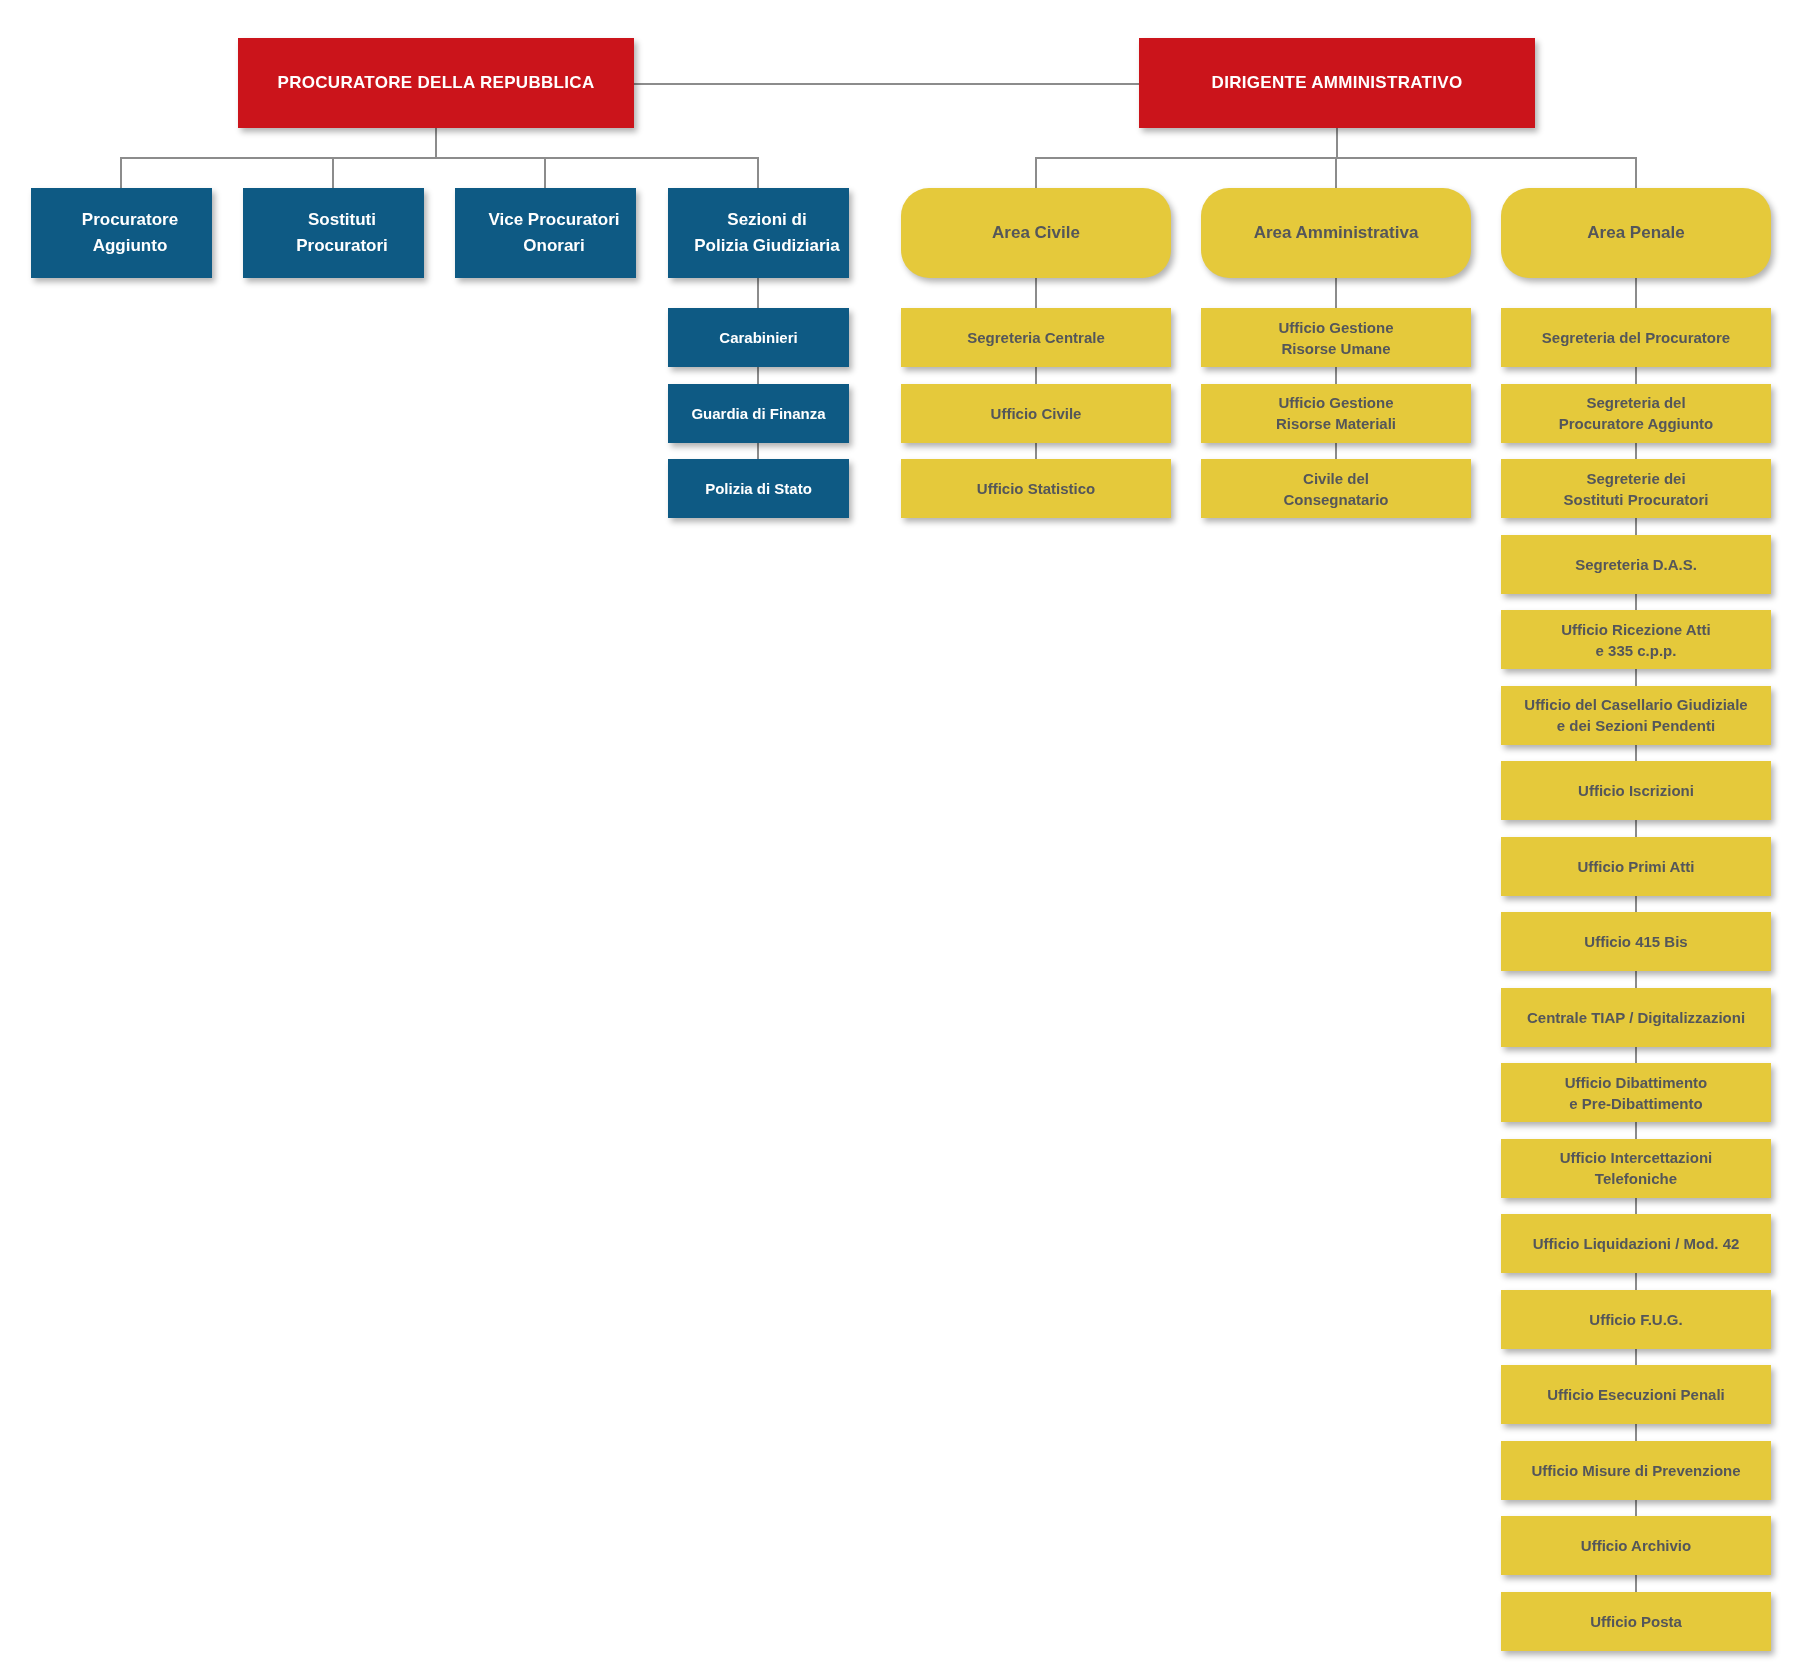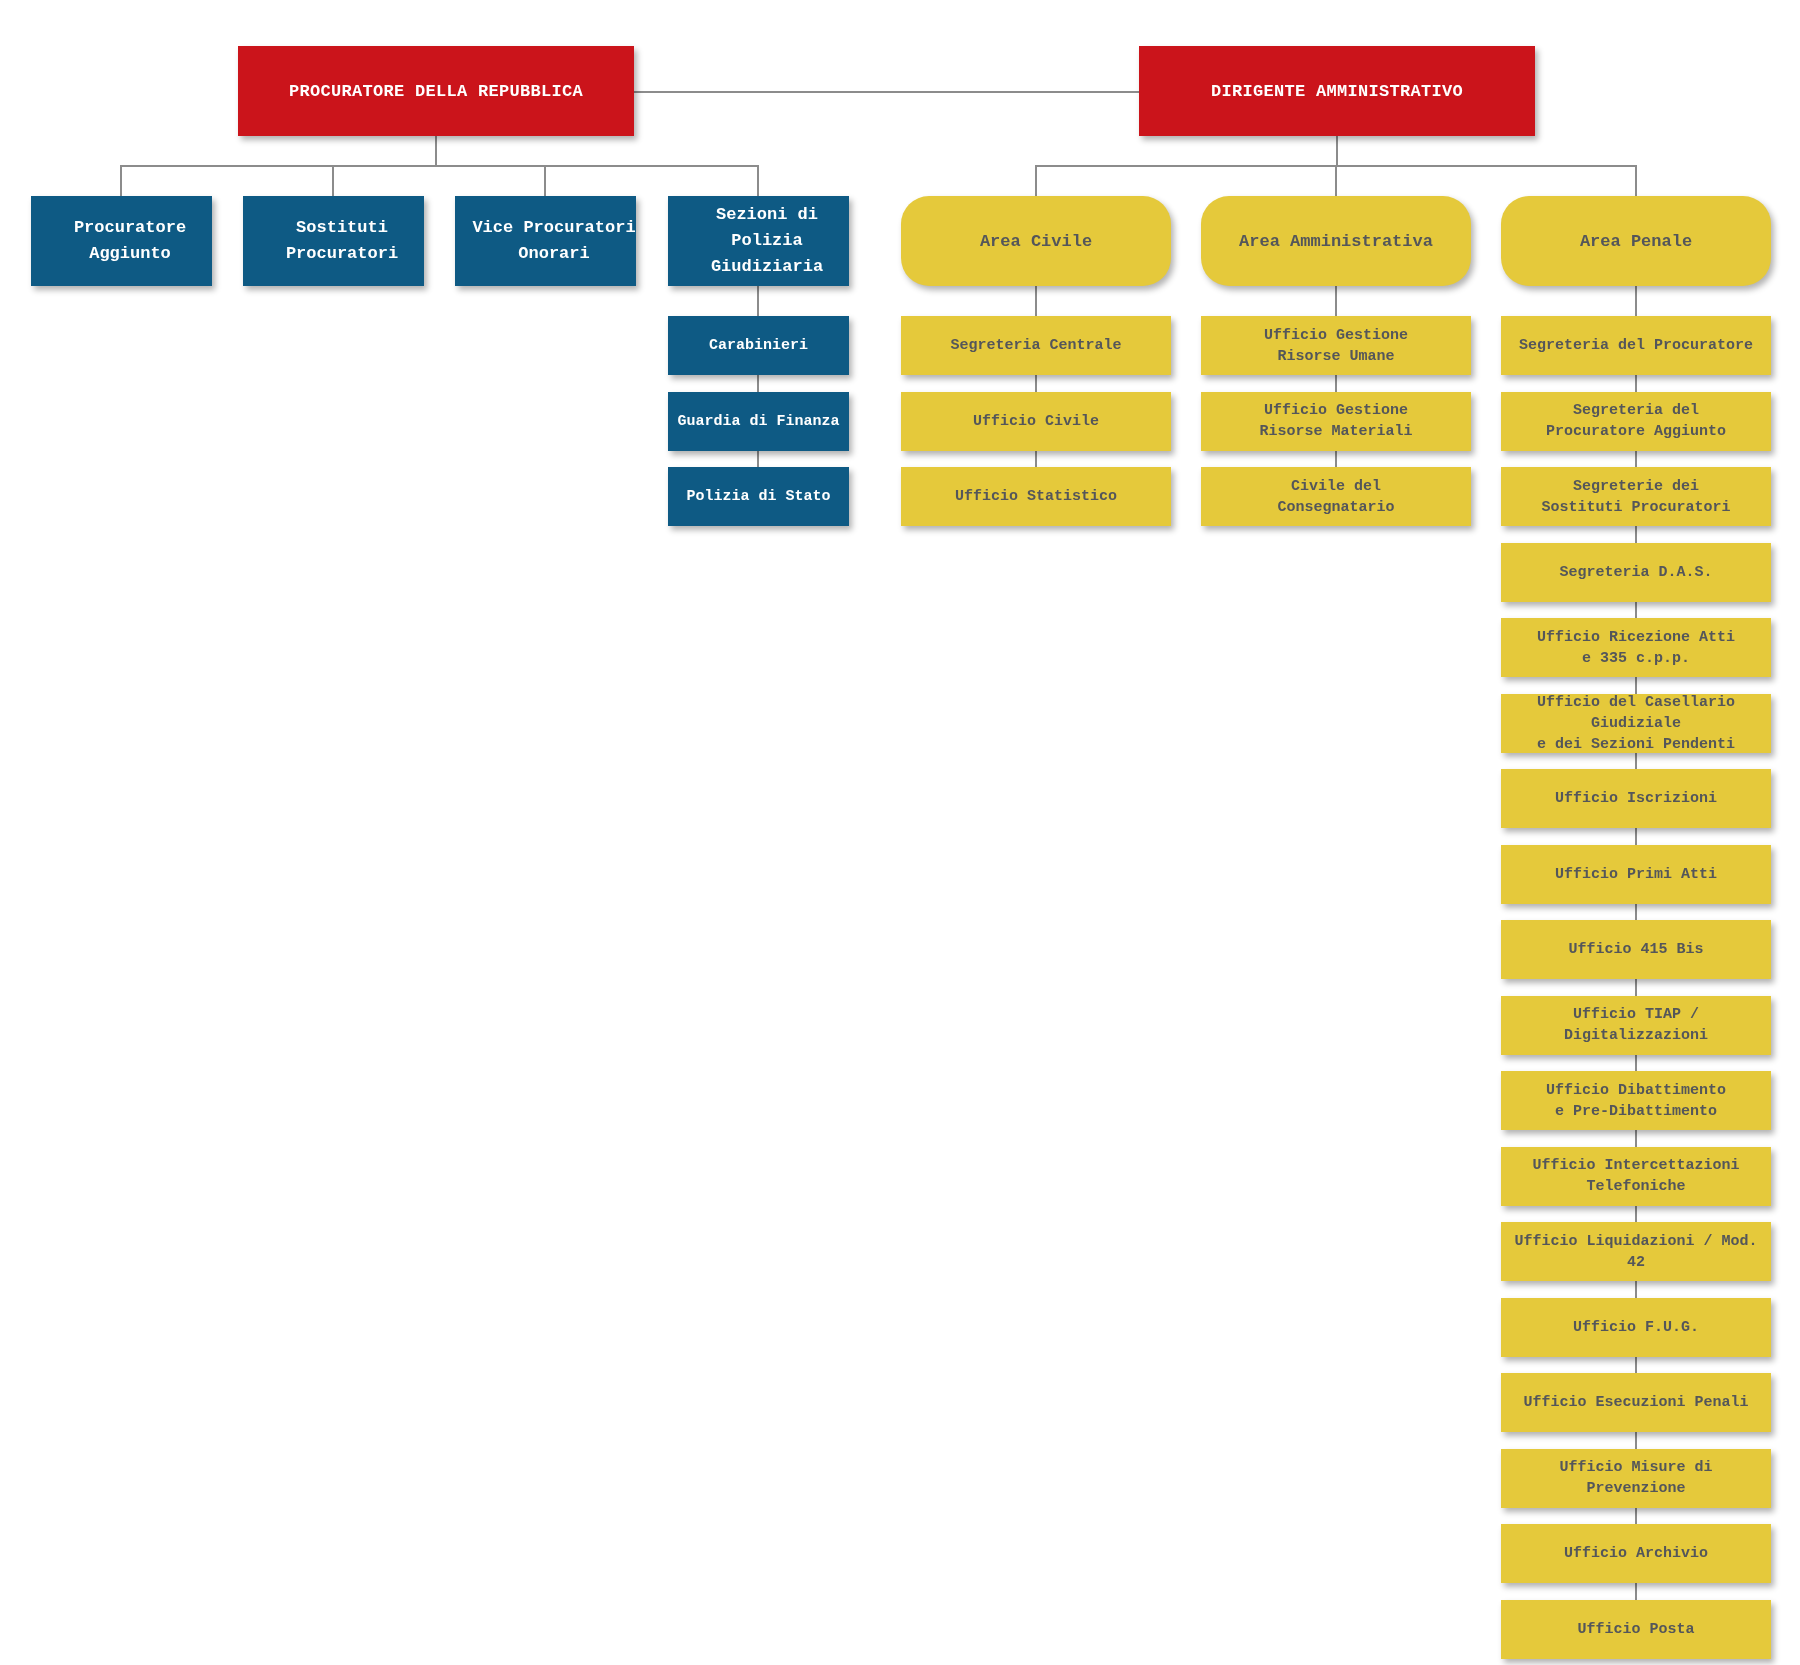--- a/index.html
+++ b/index.html
@@ -5,21 +5,21 @@
   :root{
     --red:#CB141B;
     --blue:#0E5A84;
     --yellow:#E5C93B;
     --yellow_text:#54565A;
     --line:#8C8C8C;
   }
   html,body{margin:0;padding:0;background:#ffffff;}
   body{width:1800px;height:1665px;position:relative;
        font-family:"Liberation Sans","DejaVu Sans",sans-serif;}
-  .canvas{position:absolute;left:0;top:16px;width:1800px;height:1354px;font-family:Liberation Mono, monospace;}
+  .canvas{position:absolute;left:0;top:8px;width:1800px;height:1354px;}
   .line{position:absolute;background:var(--line);z-index:0;}
   .box{position:relative;display:flex;align-items:center;justify-content:center;
        text-align:center;font-weight:bold;white-space:pre-line;
        box-shadow:3px 4px 6px rgba(0,0,0,0.30);box-sizing:border-box;z-index:1;}
   .abs{position:absolute;}
   .red{background:var(--red);color:#ffffff;font-size:17px;letter-spacing:0.3px;
        width:396px;height:90px;top:30px;}
   .lvl1{top:180px;width:181px;height:90px;font-size:17px;line-height:26px;}
   .blue{background:var(--blue);color:#ffffff;padding-left:17px;}
   .area{background:var(--yellow);color:var(--yellow_text);
@@ -94,21 +94,21 @@
     <div class="box child">Segreterie dei
 Sostituti Procuratori</div>
     <div class="box child">Segreteria D.A.S.</div>
     <div class="box child">Ufficio Ricezione Atti
 e 335 c.p.p.</div>
     <div class="box child">Ufficio del Casellario Giudiziale
 e dei Sezioni Pendenti</div>
     <div class="box child">Ufficio Iscrizioni</div>
     <div class="box child">Ufficio Primi Atti</div>
     <div class="box child">Ufficio 415 Bis</div>
-    <div class="box child">Ufficio TIAP / Digitalizzazioni</div>
+    <div class="box child">Centrale TIAP / Digitalizzazioni</div>
     <div class="box child">Ufficio Dibattimento
 e Pre-Dibattimento</div>
     <div class="box child">Ufficio Intercettazioni
 Telefoniche</div>
     <div class="box child">Ufficio Liquidazioni / Mod. 42</div>
     <div class="box child">Ufficio F.U.G.</div>
     <div class="box child">Ufficio Esecuzioni Penali</div>
     <div class="box child">Ufficio Misure di Prevenzione</div>
     <div class="box child">Ufficio Archivio</div>
     <div class="box child">Ufficio Posta</div>

